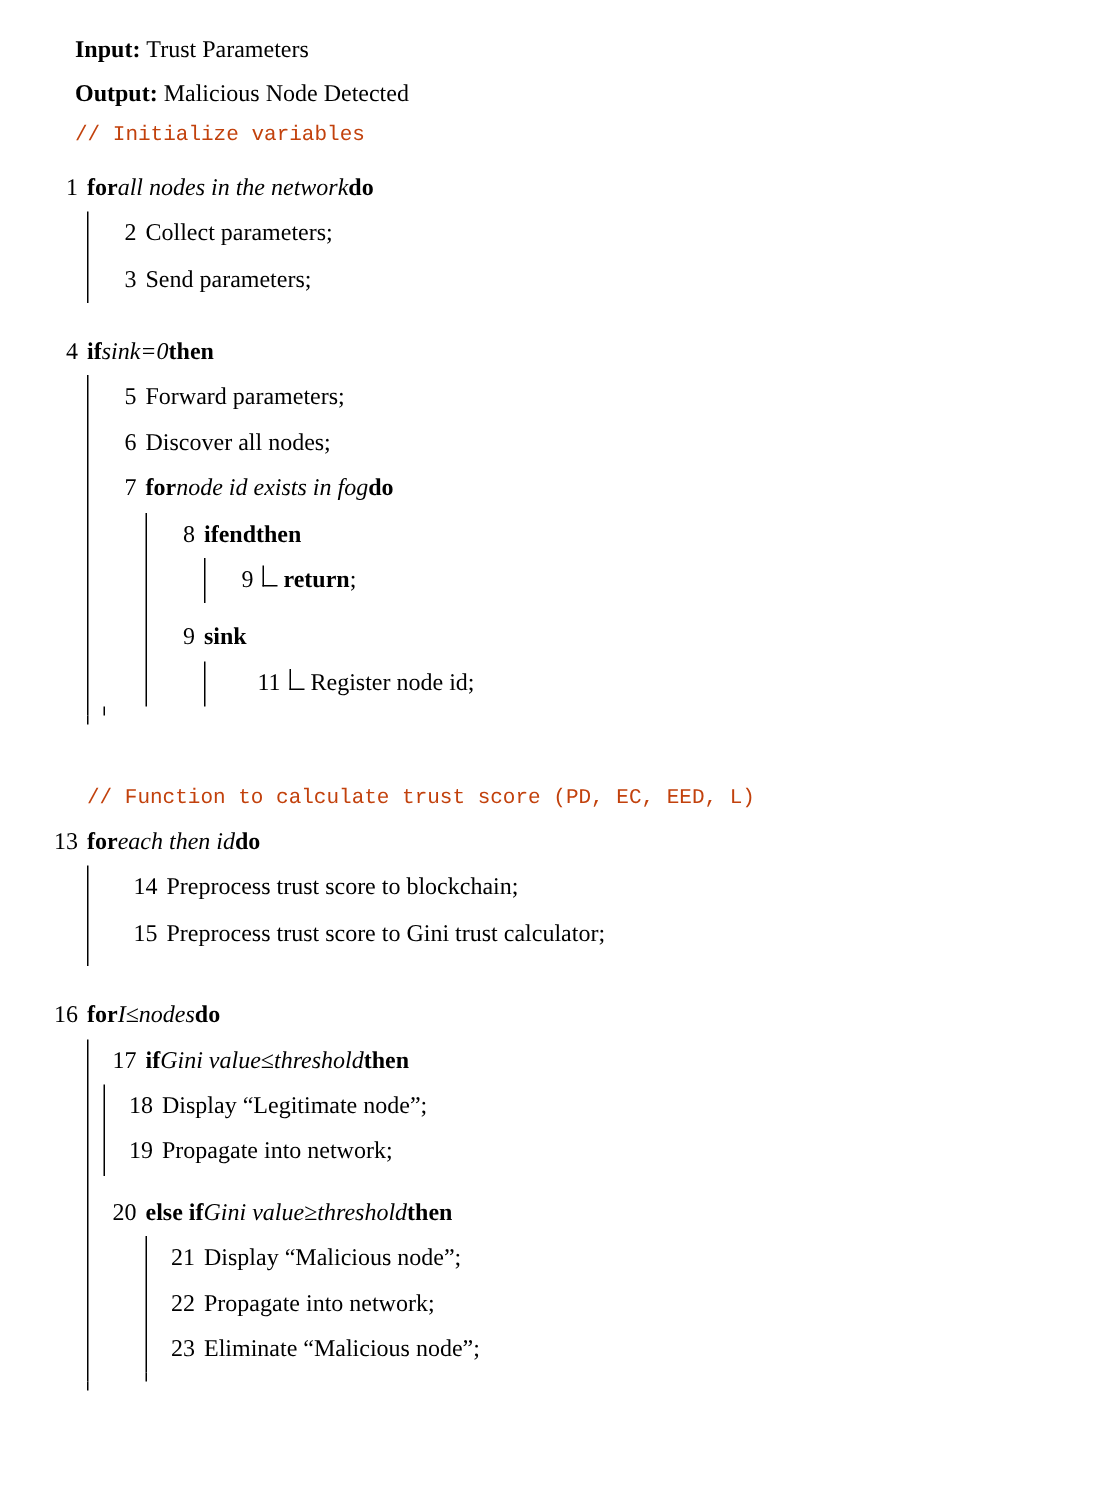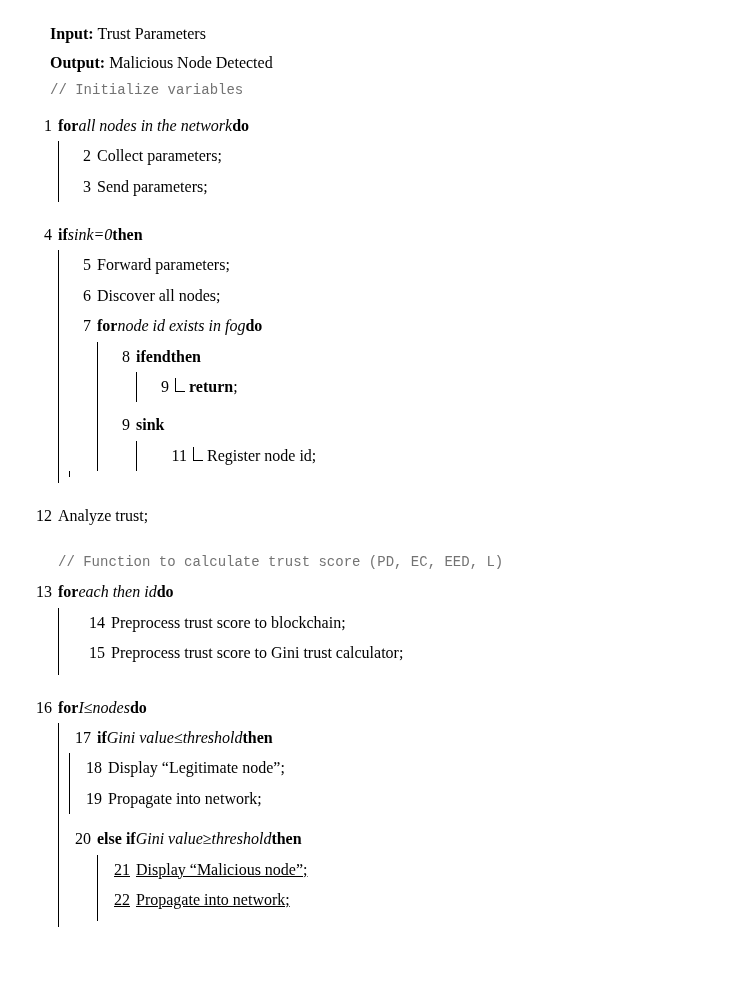--- a/index.html
+++ b/index.html
@@ -35,21 +35,21 @@
       line-height: 1.8;
     }
 
     .bold {
       font-weight: bold;
     }
 
     .comment {
       font-family: 'Courier New', Courier, monospace;
       font-size: 14px;
-      color: #737373;
+      color: #c2410c;
     }
 
     .code-line {
       display: flex;
       align-items: baseline;
       line-height: 1.9;
       min-height: 28px;
     }
 
     .line-number {
@@ -219,24 +219,20 @@
 
       <div style="height:6px;border-left:1.5px solid #000;margin-left:0px;"></div>
 
     </div>
   </div>
 
   <div style="height:6px;border-left:1.5px solid #000;margin-left:28px;"></div>
 
   <div class="spacer-lg"></div>
 
-  <div class="code-line">
-    <span class="line-number">12</span>
-    <span>Analyze trust;</span>
-  </div>
 
   <div class="spacer-lg"></div>
 
   <div class="code-line">
     <span class="line-number-empty"></span>
     <span class="comment">// Function to calculate trust score (PD, EC, EED, L)</span>
   </div>
 
   <div class="code-line">
     <span class="line-number">13</span>
@@ -315,34 +311,38 @@
         <span class="line-number">20</span>
         <span class="line-content">
           <span class="keyword">else if </span>
             <span class="italic">Gini value</span>
             <span> ≥ </span>
             <span class="italic">threshold</span>
             <span class="keyword"> then</span>
         </span>
       </div>
 
-      <div style="display:flex;text-decoration:underline;">
+      <div style="display:flex;">
         <div class="line-number-empty"></div>
         <div style="border-left:1.5px solid #000; padding-left:10px; flex:1;">
 
           <div class="code-line">
             <span class="line-number">21</span>
             <span>Display “Malicious node”;</span>
           </div>
 
           <div class="code-line">
             <span class="line-number">22</span>
             <span>Propagate into network;</span>
           </div>
 
+          <div class="code-line">
+            <span class="line-number">23</span>
+            <span>Eliminate “Malicious node”;</span>
+          </div>
         </div>
       </div>
 
       <div style="height:6px;border-left:1.5px solid #000;margin-left:28px;"></div>
 
     </div>
   </div>
 
   <div style="height:6px;border-left:1.5px solid #000;margin-left:28px;"></div>
 

